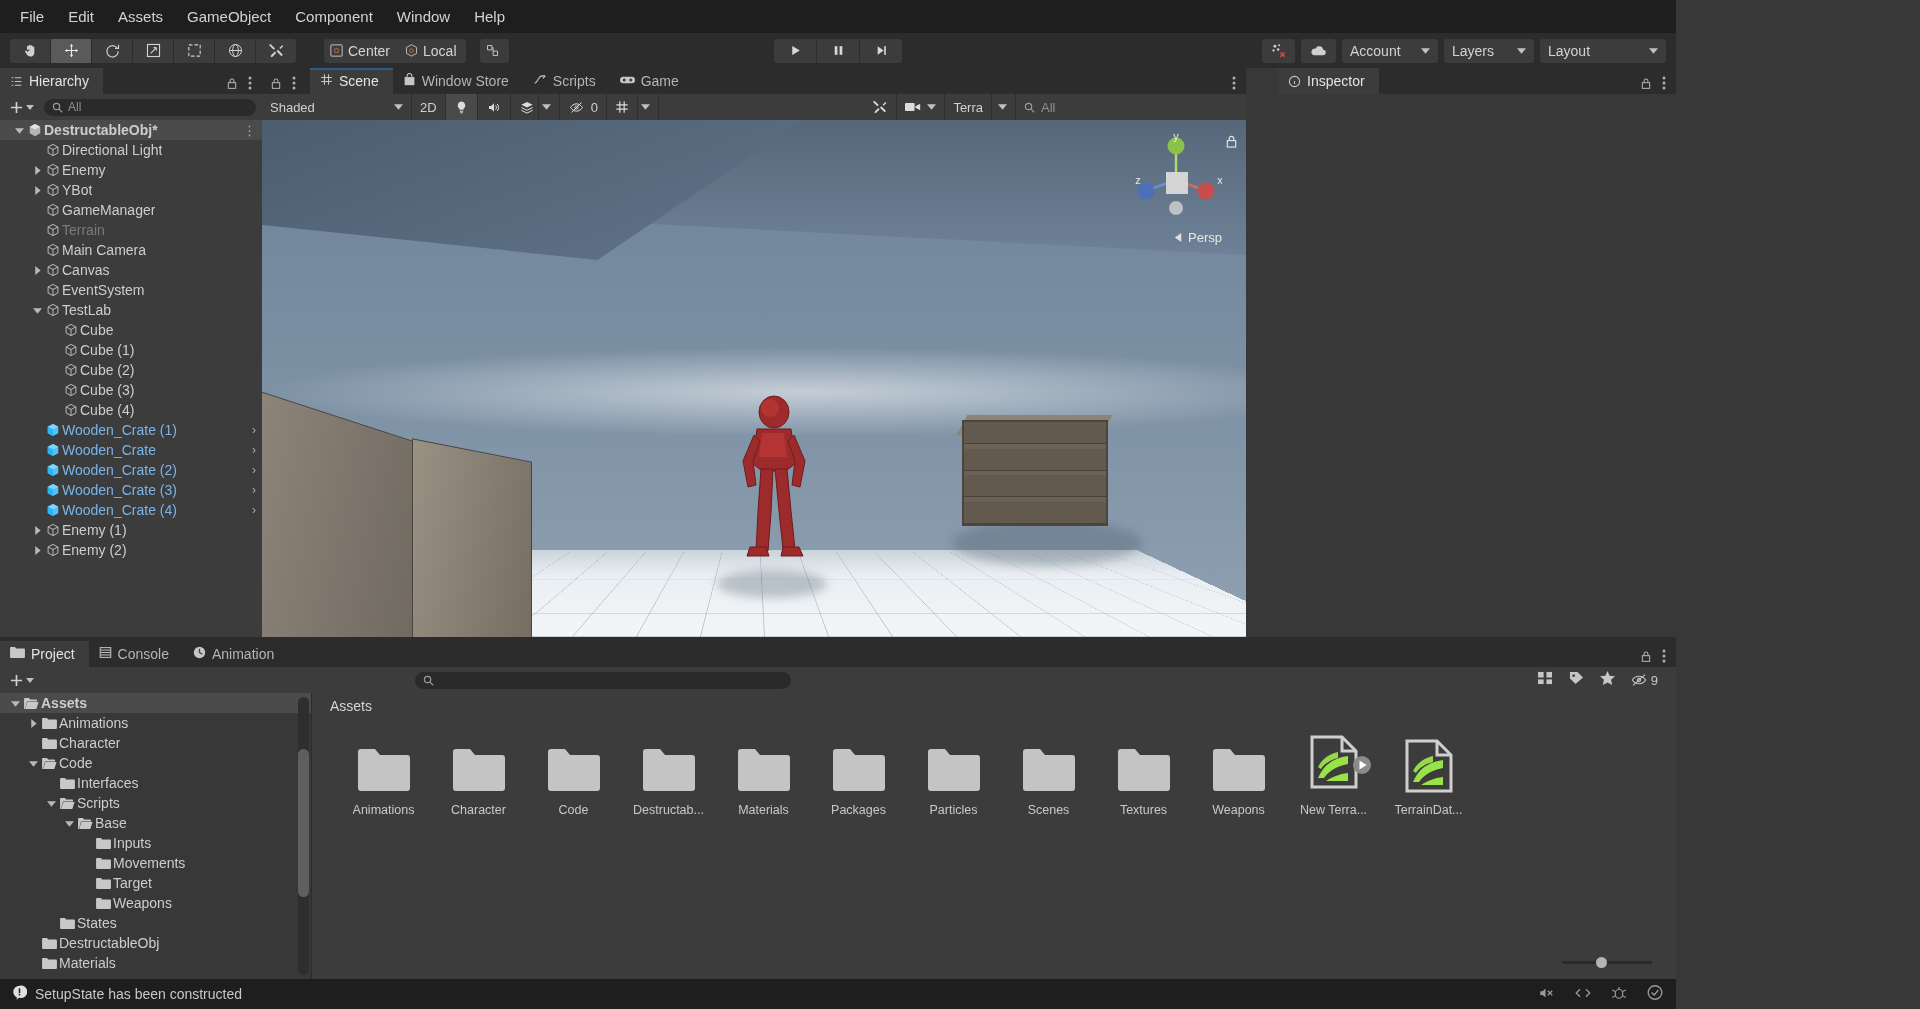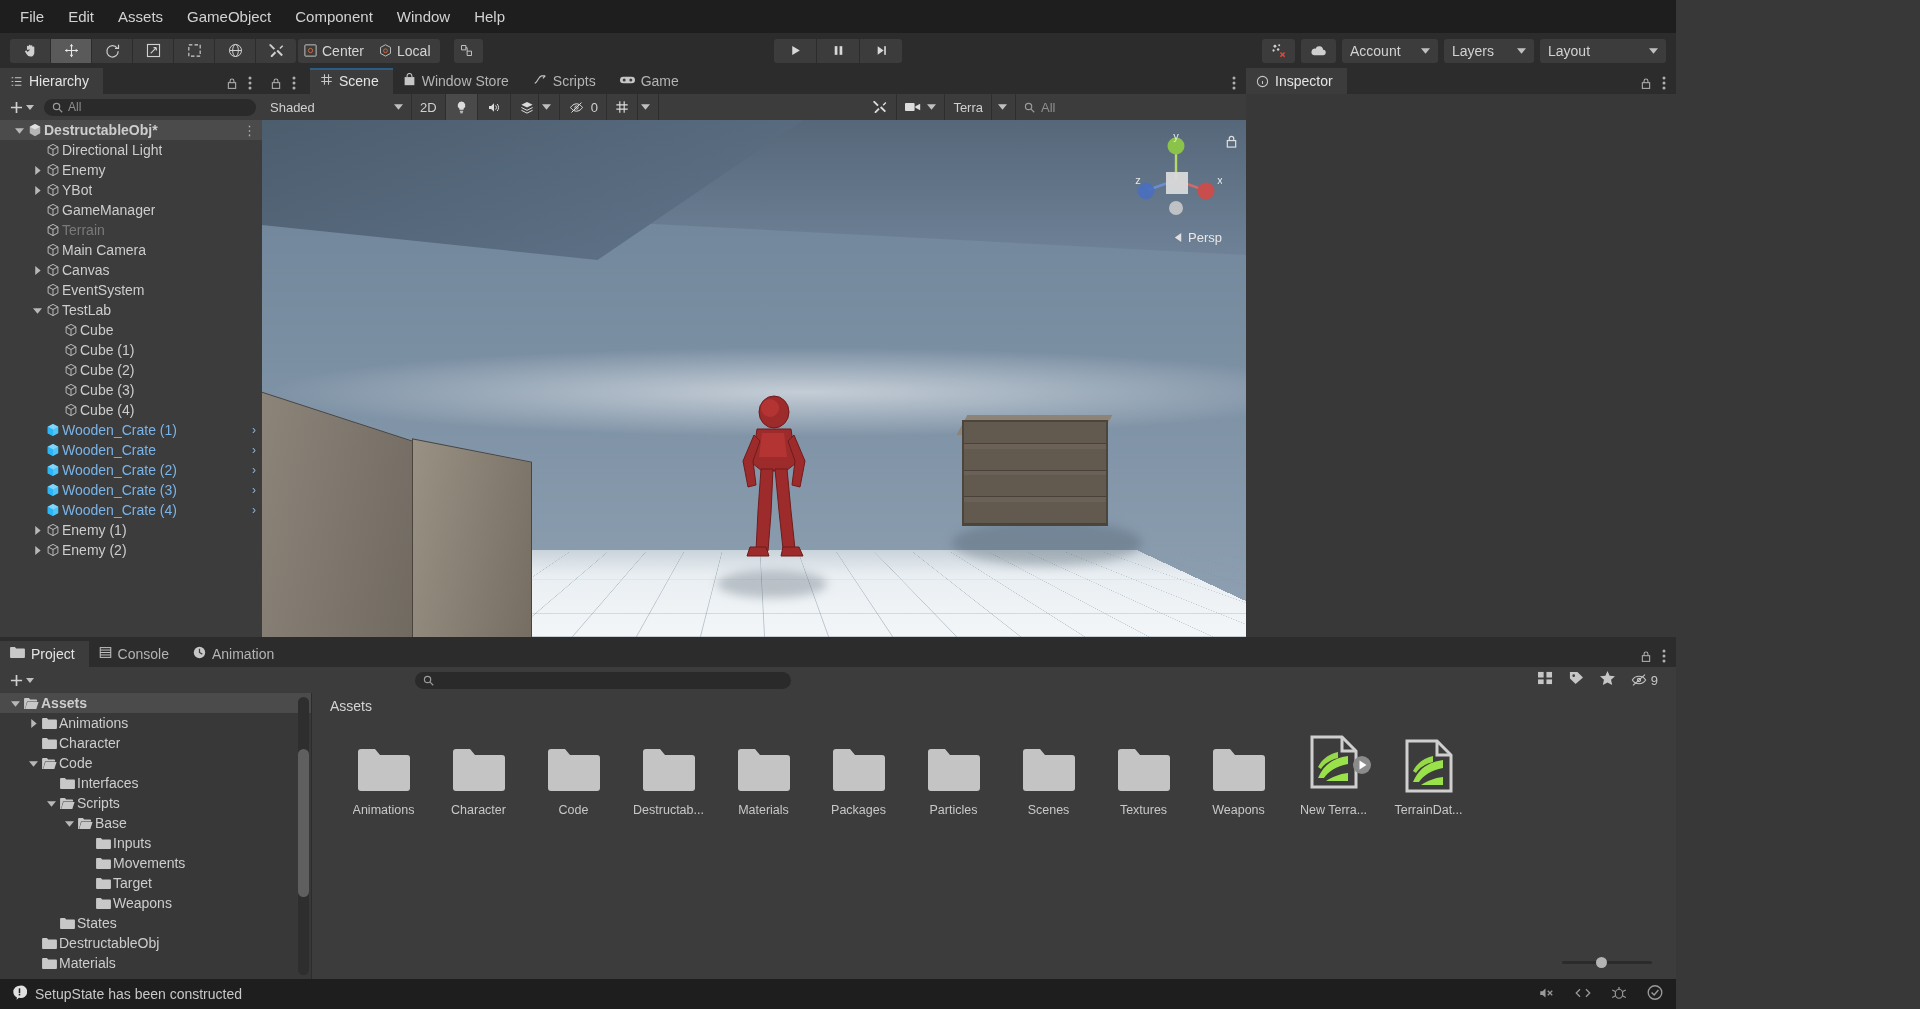--- a/index.html
+++ b/index.html
@@ -32,21 +32,21 @@
     color: #c8c8c8; margin-right: 1px; position: relative;
   }
   .tbtn.first { border-radius: 3px 0 0 3px; }
   .tbtn.last  { border-radius: 0 3px 3px 0; margin-right: 0; }
   .tbtn.active { background: #5a5a5a; }
   .tbtn svg { display:block; }
   .pivot {
     height: 24px; background: #3c3c3c; display: flex; align-items: center;
     padding: 0 9px 0 5px; color: #d4d4d4; font-size: 14px; gap:4px;
   }
-  .pivot.first { border-radius: 3px 0 0 3px; margin-left: 2px; justify-content: center; }
+  .pivot.first { border-radius: 3px 0 0 3px; margin-left: 28px; justify-content: center; }
   .pivot.last  { border-radius: 0 3px 3px 0; margin-right: 0; }
   .play-group {
     position: absolute; left: 50%; transform: translateX(-50%);
     display: flex; align-items: center;
   }
   .play-btn {
     width: 42px; height: 24px; background: #3c3c3c;
     display: flex; align-items: center; justify-content: center;
     color: #c8c8c8; margin-right: 1px;
   }
@@ -923,21 +923,21 @@
             <svg width="13" height="15" viewBox="0 0 14 16" fill="none" stroke="#dedede" stroke-width="1.3">
               <rect x="2.5" y="7" width="9" height="7"></rect>
                 <path d="M4.6 7V4.8a2.4 2.4 0 0 1 4.8 0V7"></path>
             </svg>
           </div>
         </div>
       </div>
     </div>
 
     <div class="rightcol">
-      <div class="panel" style="flex:1 1 auto; min-height:0;">
+      <div class="panel" style="flex:1 1 auto; min-height:0;margin-left:32px;">
         <div class="tabrow">
           <div class="tab active">
             <svg width="13" height="13" viewBox="0 0 16 16" fill="none" stroke="#c6c6c6" stroke-width="1.3">
               <circle cx="8" cy="8" r="6.3"></circle>
                 <path d="M8 5.2v.1M8 7.4v3.6"></path>
             </svg>
             <span>Inspector</span>
           </div>
           <div class="tabicons">
             <span>

